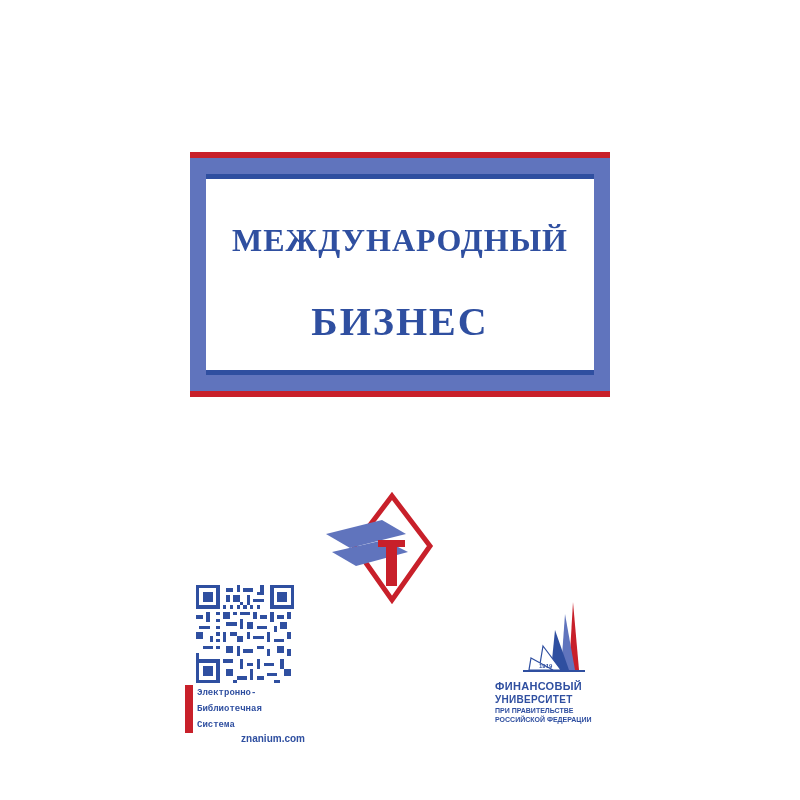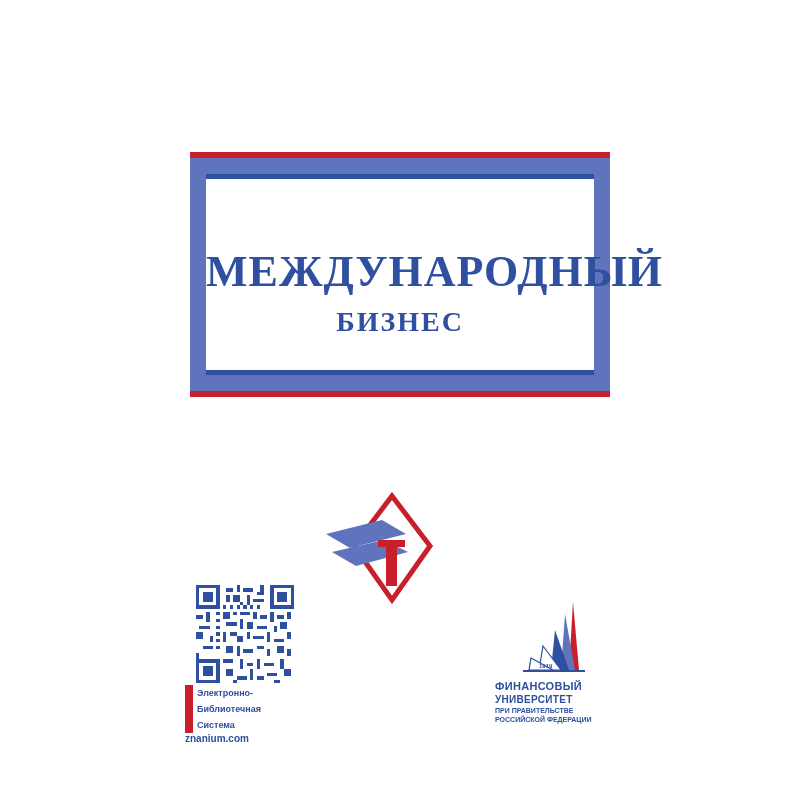--- a/index.html
+++ b/index.html
@@ -98,30 +98,30 @@
     position: absolute;
     left: 0;
     right: 0;
     top: 36px;
     text-align: center;
     font-family: "Liberation Serif", serif;
     font-weight: bold;
     color: #2f4fa0;
   }
   .title-line1 {
-    font-size: 44px;
+    font-size: 32px;
     letter-spacing: 1px;
     line-height: 50px;
     white-space: nowrap;
-    margin-top: 32px;
   }
   .title-line2 {
-    font-size: 28px;
+    font-size: 40px;
     letter-spacing: 2px;
     line-height: 50px;
+    margin-top: 32px;
     white-space: nowrap;
   }
 
   
   .subtitle {
     position: absolute;
     left: 190px;
     top: 415px;
     width: 420px;
     text-align: center;
@@ -171,33 +171,33 @@
     height: 48px;
     background: #c8202a;
   }
   .znanium-plate .zn-lines {
     position: absolute;
     left: 12px;
     top: 0;
     width: 108px;
   }
   .znanium-plate .zn-line {
-    font-family: Liberation Sans, sans-serif;
+    font-family: Liberation Mono, monospace;
     font-size: 9px;
     font-weight: bold;
     color: #2f4fa0;
     line-height: 16px;
     white-space: nowrap;
   }
   .znanium-plate .zn-url {
     position: absolute;
     left: 0;
     top: 48px;
     width: 120px;
-    text-align: left;
+    text-align: right;
     font-family: "Liberation Sans", sans-serif;
     font-size: 10px;
     font-weight: bold;
     color: #2f4fa0;
     white-space: nowrap;
   }
 
   
   .finuniver {
     position: absolute;

